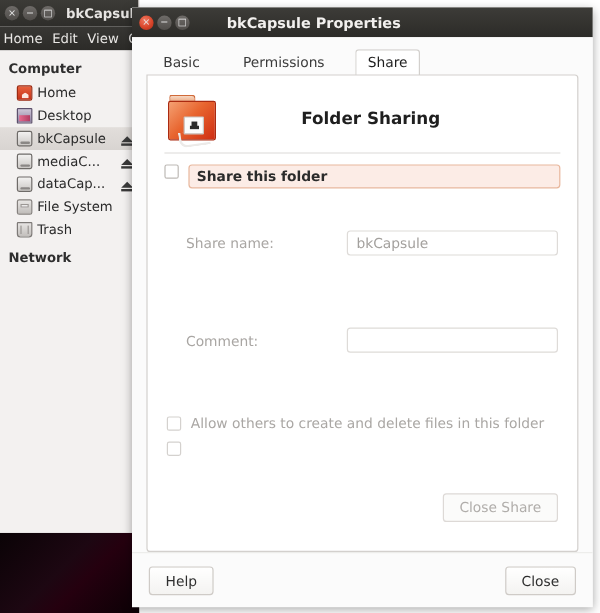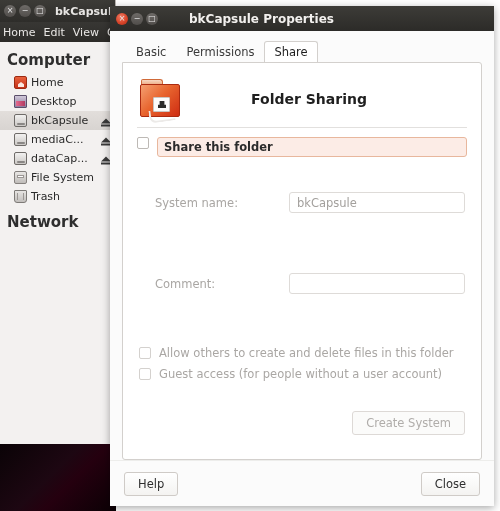--- a/index.html
+++ b/index.html
@@ -94,21 +94,21 @@
     cursor: default;
   }
   #fm-sidebar {
     background: #f3f1f0;
     height: calc(100% - 42px);
     padding-top: 6px;
     overflow: hidden;
   }
   .side-head {
     font-weight: bold;
-    font-size: 15px;
+    font-size: 11px;
     color: #2e2e2e;
     padding: 3px 0 4px 7px;
   }
   .side-row {
     display: flex;
     align-items: center;
     height: 19px;
     padding-left: 14px;
     padding-right: 3px;
     white-space: nowrap;
@@ -267,20 +267,21 @@
     min-height: 0;
   }
 
   
   #tabstrip {
     display: flex;
     height: 22px;
     flex: none;
     position: relative;
     padding-left: 4px;
+    gap: 16px;
   }
   .tab {
     font-size: 11.5px;
     color: #3a3a3a;
     padding: 4px 9px 4px 9px;
     line-height: 13px;
     border: 1px solid transparent;
     border-bottom: none;
     background: transparent;
     position: relative;
@@ -599,21 +600,21 @@
       <div class="hsep"></div>
 
       <div id="share-toggle-row">
         <span class="chk"></span>
         <span id="share-toggle-box">Share this folder</span>
       </div>
 
       <div class="spacer-l"></div>
 
       <div class="field-row">
-        <span class="field-label">System name:</span>
+        <span class="field-label">Share name:</span>
         <span class="field-input">bkCapsule</span>
       </div>
 
       <div class="spacer-l"></div>
       <div class="spacer-m"></div>
 
       <div class="field-row">
         <span class="field-label">Comment:</span>
         <span class="field-input"></span>
       </div>
@@ -621,27 +622,26 @@
       <div class="spacer-l"></div>
       <div class="spacer-s"></div>
 
       <div class="opt-row">
         <span class="chk dim"></span>
         <span class="opt-label">Allow others to create and delete files in this folder</span>
       </div>
 
       <div class="opt-row">
         <span class="chk dim"></span>
-        <span class="opt-label">Guest access (for people without a user account)</span>
       </div>
 
       <div class="grow"></div>
 
       <div id="create-share-wrap">
-        <span class="btn disabled">Create System</span>
+        <span class="btn disabled">Close Share</span>
       </div>
 
       <div class="spacer-s"></div>
 
     </div>
   </div>
 
   <div id="dlg-footer">
     <span class="btn">Help</span>
     <span class="btn">Close</span>

